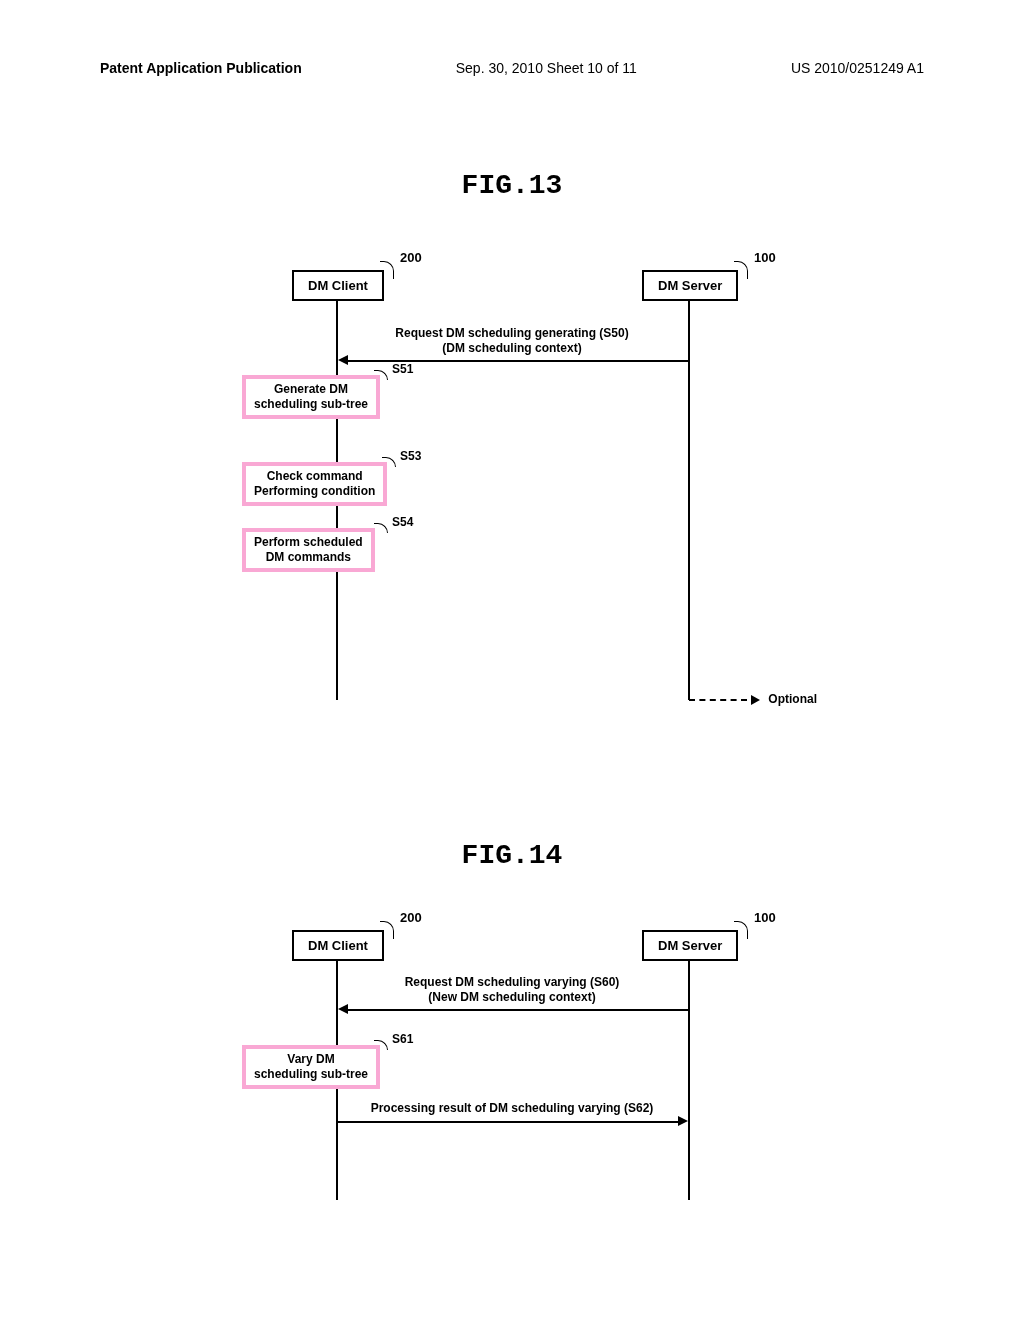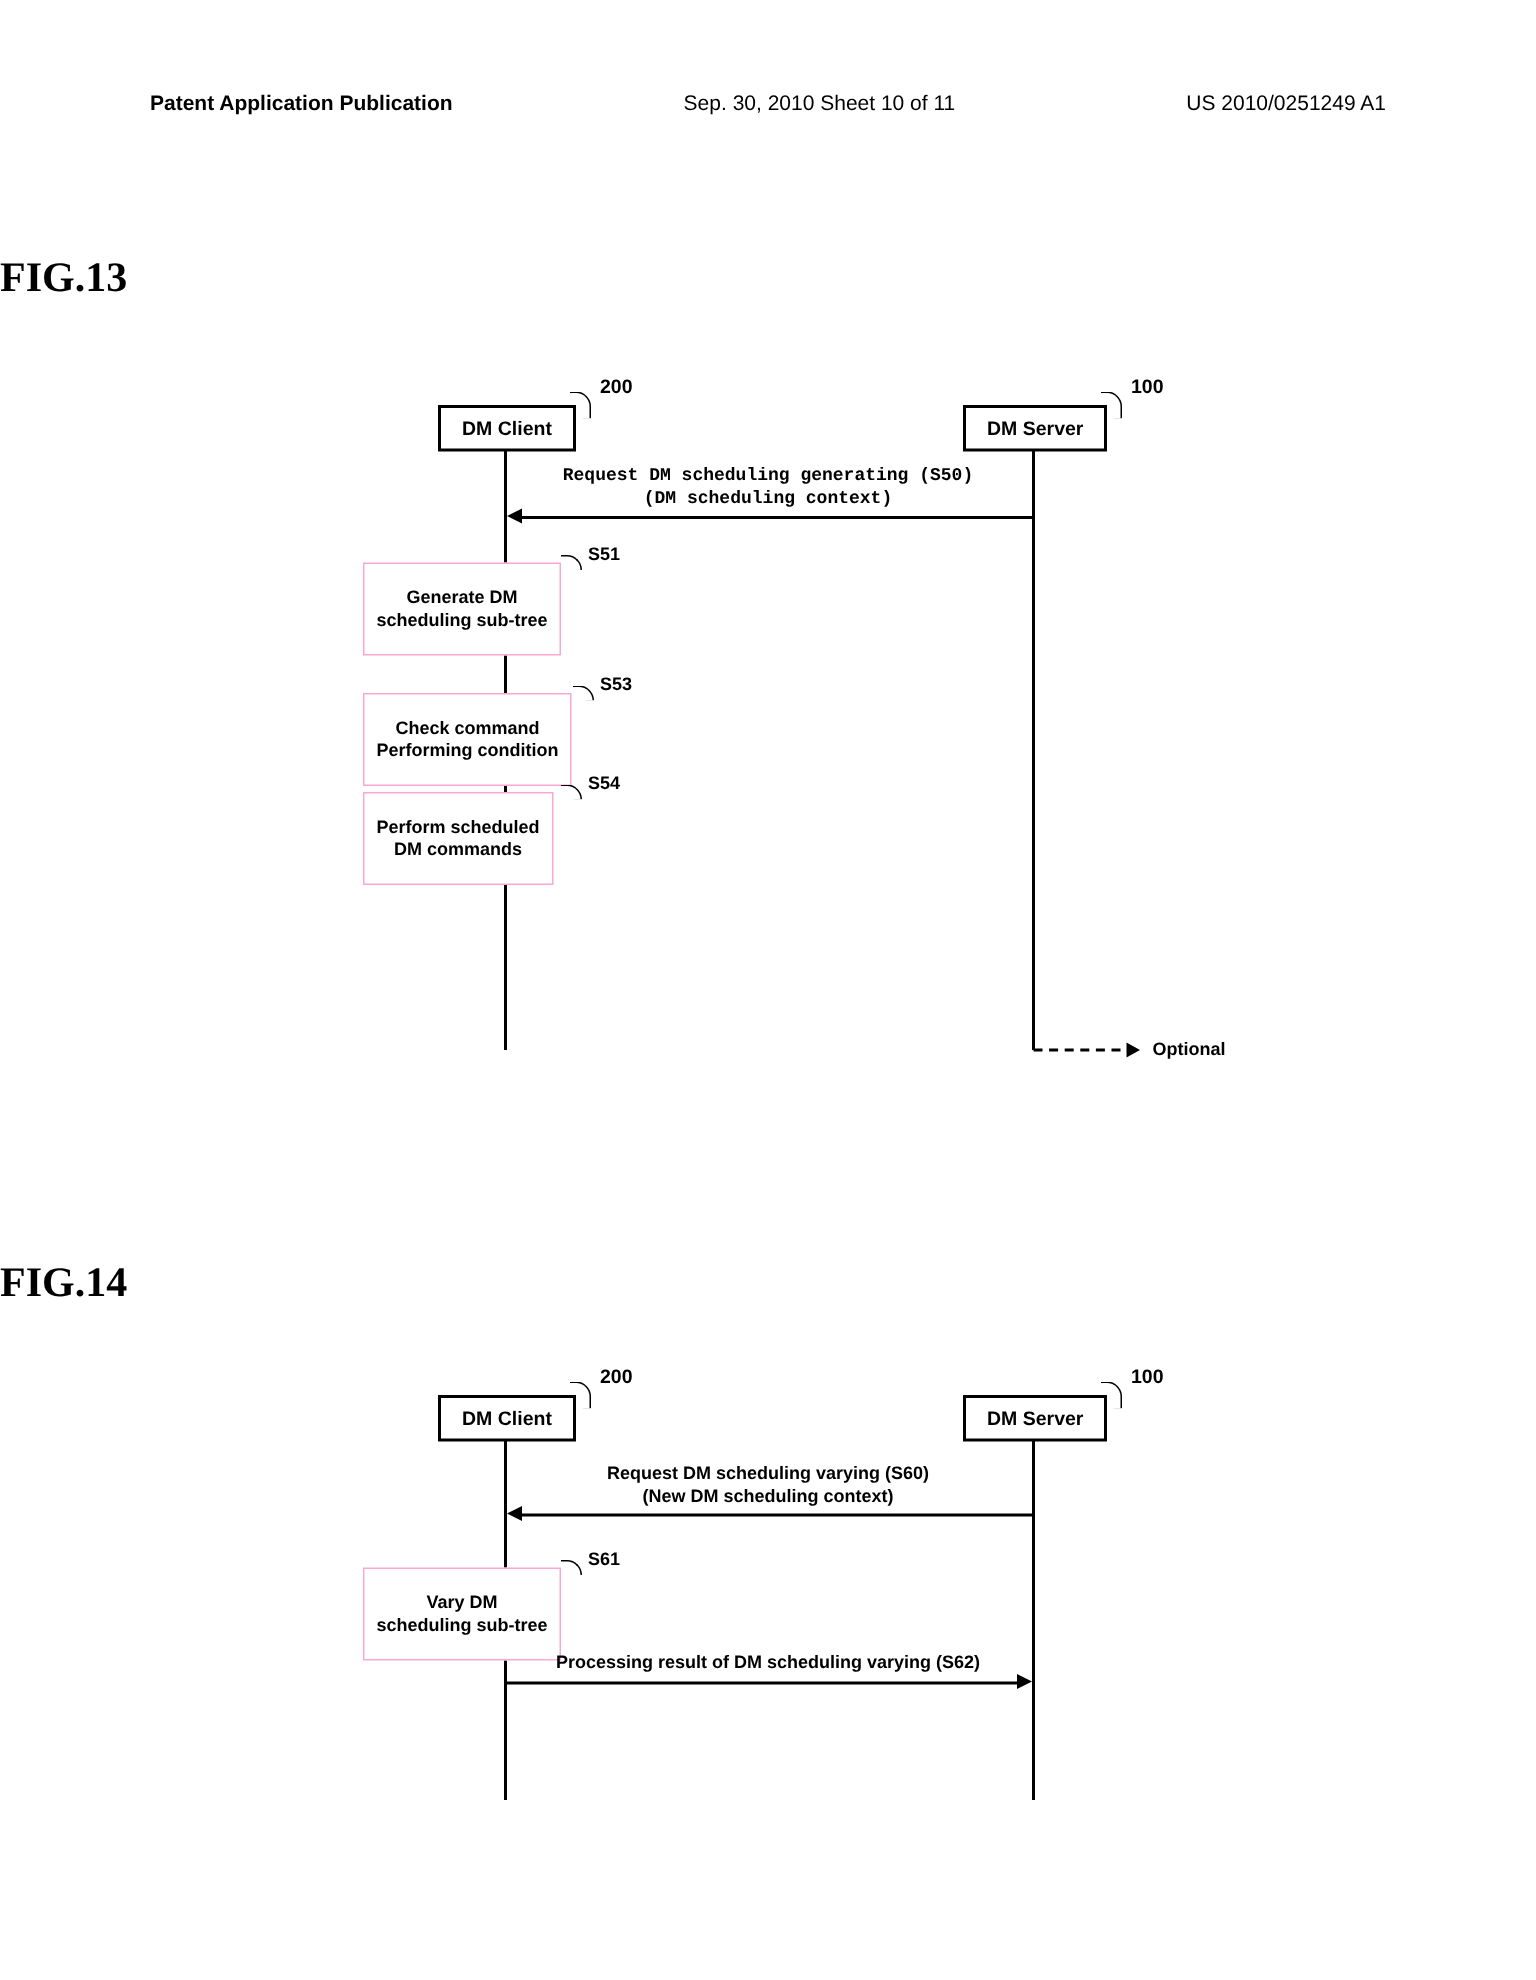--- a/index.html
+++ b/index.html
@@ -17,21 +17,22 @@
     left: 100px;
     right: 100px;
     display: flex;
     justify-content: space-between;
     font-size: 14px;
   }
   .header-left { font-weight: bold; }
   .header-center { }
   .header-right { }
   .fig-title {
-    font-family: Liberation Serif, serif;
+    text-align: center;
+    font-family: Liberation Mono, monospace;
     font-weight: bold;
     font-size: 28px;
   }
   .fig13-title { position: absolute; top: 170px; left: 0; right: 0; }
   .fig14-title { position: absolute; top: 840px; left: 0; right: 0; }
 
   .diagram {
     position: absolute;
     left: 50%;
     transform: translateX(-50%);
@@ -61,23 +62,23 @@
   .lead {
     position: absolute;
     border-top: 1.5px solid #000;
     border-right: 1.5px solid #000;
     width: 14px;
     height: 18px;
     border-top-right-radius: 10px;
   }
   .step-box {
     position: absolute;
-    border: 1px solid #f9a8d4;
+    border: 4px solid #f9a8d4;
     background: #fff;
-    padding: 15px 8px;
+    padding: 3px 8px;
     font-weight: bold;
     font-size: 12px;
     text-align: center;
     line-height: 1.25;
   }
   .arrow-row {
     position: absolute;
     left: 0;
     right: 0;
     height: 40px;
@@ -166,21 +167,21 @@
   <div class="lead" style="left:168px; top:11px;"></div>
   <div class="ref-num" style="left:188px; top:0px;">200</div>
 
   <div class="actor-box" style="left:430px; top:20px;">DM Server</div>
   <div class="lead" style="left:522px; top:11px;"></div>
   <div class="ref-num" style="left:542px; top:0px;">100</div>
 
   <div class="lifeline" style="left:124px; top:50px; height:400px;"></div>
   <div class="lifeline" style="left:476px; top:50px; height:400px;"></div>
 
-  <div class="arrow-row" style="top:60px;font-family:Liberation Mono, monospace;">
+  <div class="arrow-row" style="top:76px;">
     <div class="arrow-label">
       <span>Request DM scheduling generating (S50)</span><br>
       <span>(DM scheduling context)</span>
     </div>
     <div class="arrow-line" style="left:134px; right:124px;"></div>
     <div class="arrow-head-left" style="left:126px;"></div>
   </div>
 
   <div class="step-box" style="left:30px; top:125px;">
     <span>Generate DM</span><br>

